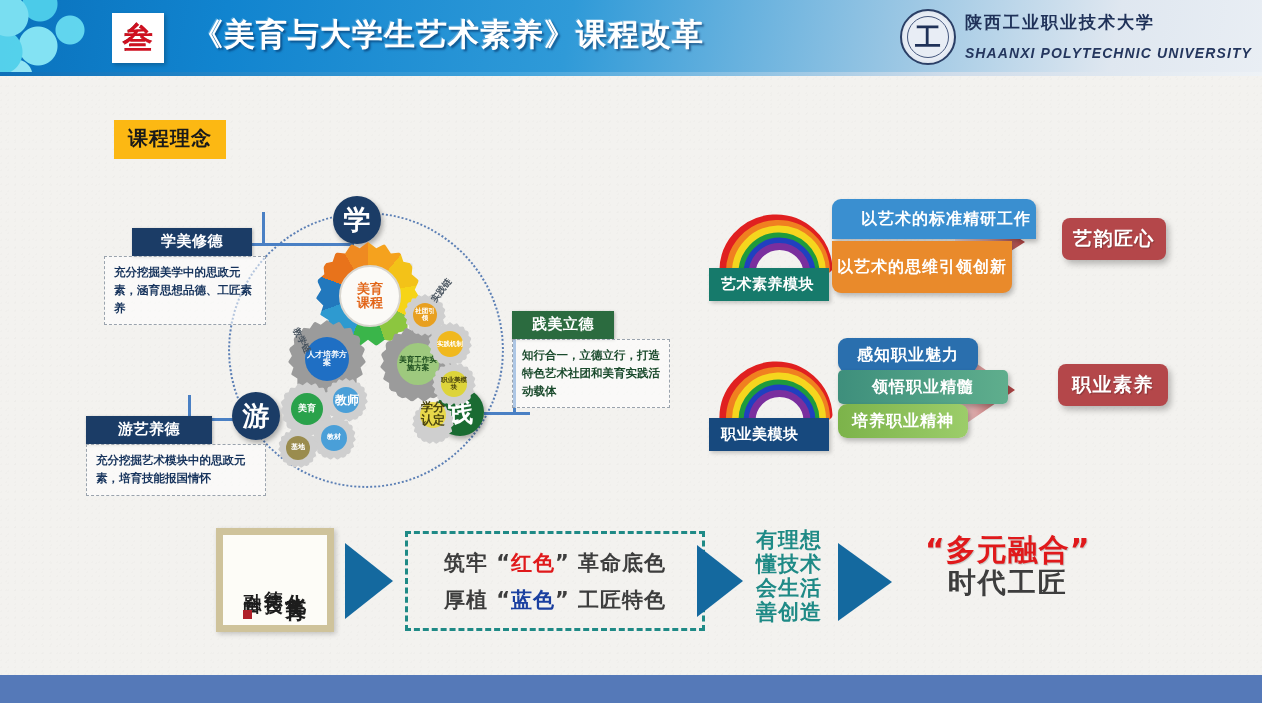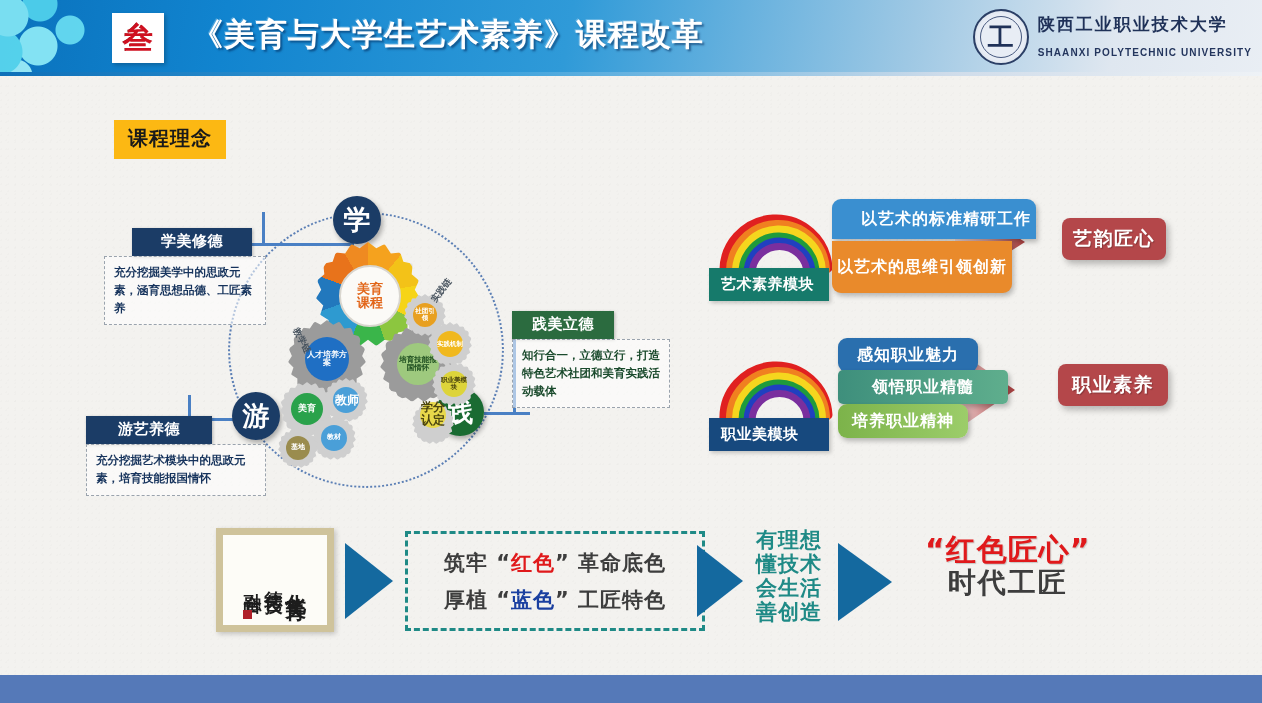--- a/index.html
+++ b/index.html
@@ -39,21 +39,21 @@
     text-shadow:2px 2px 2px rgba(0,40,90,.55),-1px -1px 0 rgba(255,255,255,.25);
     font-family:"DejaVu Sans",sans-serif;}
   .logo{position:absolute;right:10px;top:8px;height:58px;display:flex;align-items:center;gap:9px;}
   .logo-mark{width:52px;height:52px;border-radius:50%;border:2px solid #2b3f66;
     background:radial-gradient(circle,#e8edf5 0 62%,#c3ceddff 100%);
     display:flex;align-items:center;justify-content:center;position:relative;}
   .logo-mark::after{content:"";position:absolute;inset:5px;border-radius:50%;border:1px solid #46587e;}
   .logo-mark b{font-size:26px;color:#1f3158;font-family:"DejaVu Serif",serif;}
   .logo-txt{display:flex;flex-direction:column;line-height:1.05;}
   .logo-cn{font-size:17px;color:#1f3158;font-weight:bold;letter-spacing:2px;font-family:"DejaVu Serif",serif;}
-  .logo-en{font-size:10px;color:#24365e;font-weight:bold;letter-spacing:1.1px;margin-top:14px;}
+  .logo-en{font-size:14px;color:#24365e;font-weight:bold;letter-spacing:1.1px;margin-top:14px;font-style:italic;}
 
   
   .footer{position:absolute;left:0;bottom:0;width:1262px;height:28px;background:#5579b8;}
 
   
   .badge-idea{position:absolute;left:114px;top:120px;background:#fcb813;
     padding:5px 14px 7px;font-size:20px;font-weight:bold;color:#1a1a1a;
     font-family:"DejaVu Sans",sans-serif;letter-spacing:1px;}
 
   
@@ -202,21 +202,21 @@
       <span>课程</span>
     </div>
 
     <div class="g-gray" style="left:8px;top:78px;width:78px;height:78px;"></div>
     <div class="g-hub" style="left:25px;top:95px;width:44px;height:44px;background:#1f6fc4;font-size:8px;">
       <span>人才培养方案</span>
     </div>
 
     <div class="g-gray" style="left:100px;top:84px;width:76px;height:76px;"></div>
     <div class="g-hub" style="left:117px;top:101px;width:42px;height:42px;background:#9ec97e;font-size:7.5px;color:#1d4d1f;">
-      <span>培育技能报国情怀</span>
+      <span>美育工作实施方案</span>
     </div>
 
     <div class="g-gray lite" style="left:0px;top:140px;width:54px;height:54px;"></div>
     <div class="g-hub" style="left:11px;top:151px;width:32px;height:32px;background:#2aa24b;font-size:9px;">
       <span>美育</span>
     </div>
 
     <div class="g-gray lite" style="left:44px;top:136px;width:44px;height:44px;"></div>
     <div class="g-hub" style="left:53px;top:145px;width:26px;height:26px;background:#4a9fd8;font-size:12px;align-items:flex-end;">
       <span>教师</span>
@@ -329,18 +329,18 @@
   <div class="fourline">
     <span>有理想</span>
     <span>懂技术</span>
     <span>会生活</span>
     <span>善创造</span>
   </div>
 
   <div class="big-arrow" style="left:838px;top:543px;width:54px;height:78px;"></div>
 
   <div class="final">
-    <div class="l1">“红色匠心”</div>
+    <div class="l1">“多元融合”</div>
     <div class="l2">时代工匠</div>
   </div>
 
   <div class="footer"></div>
 </div>
 
 </body></html>

